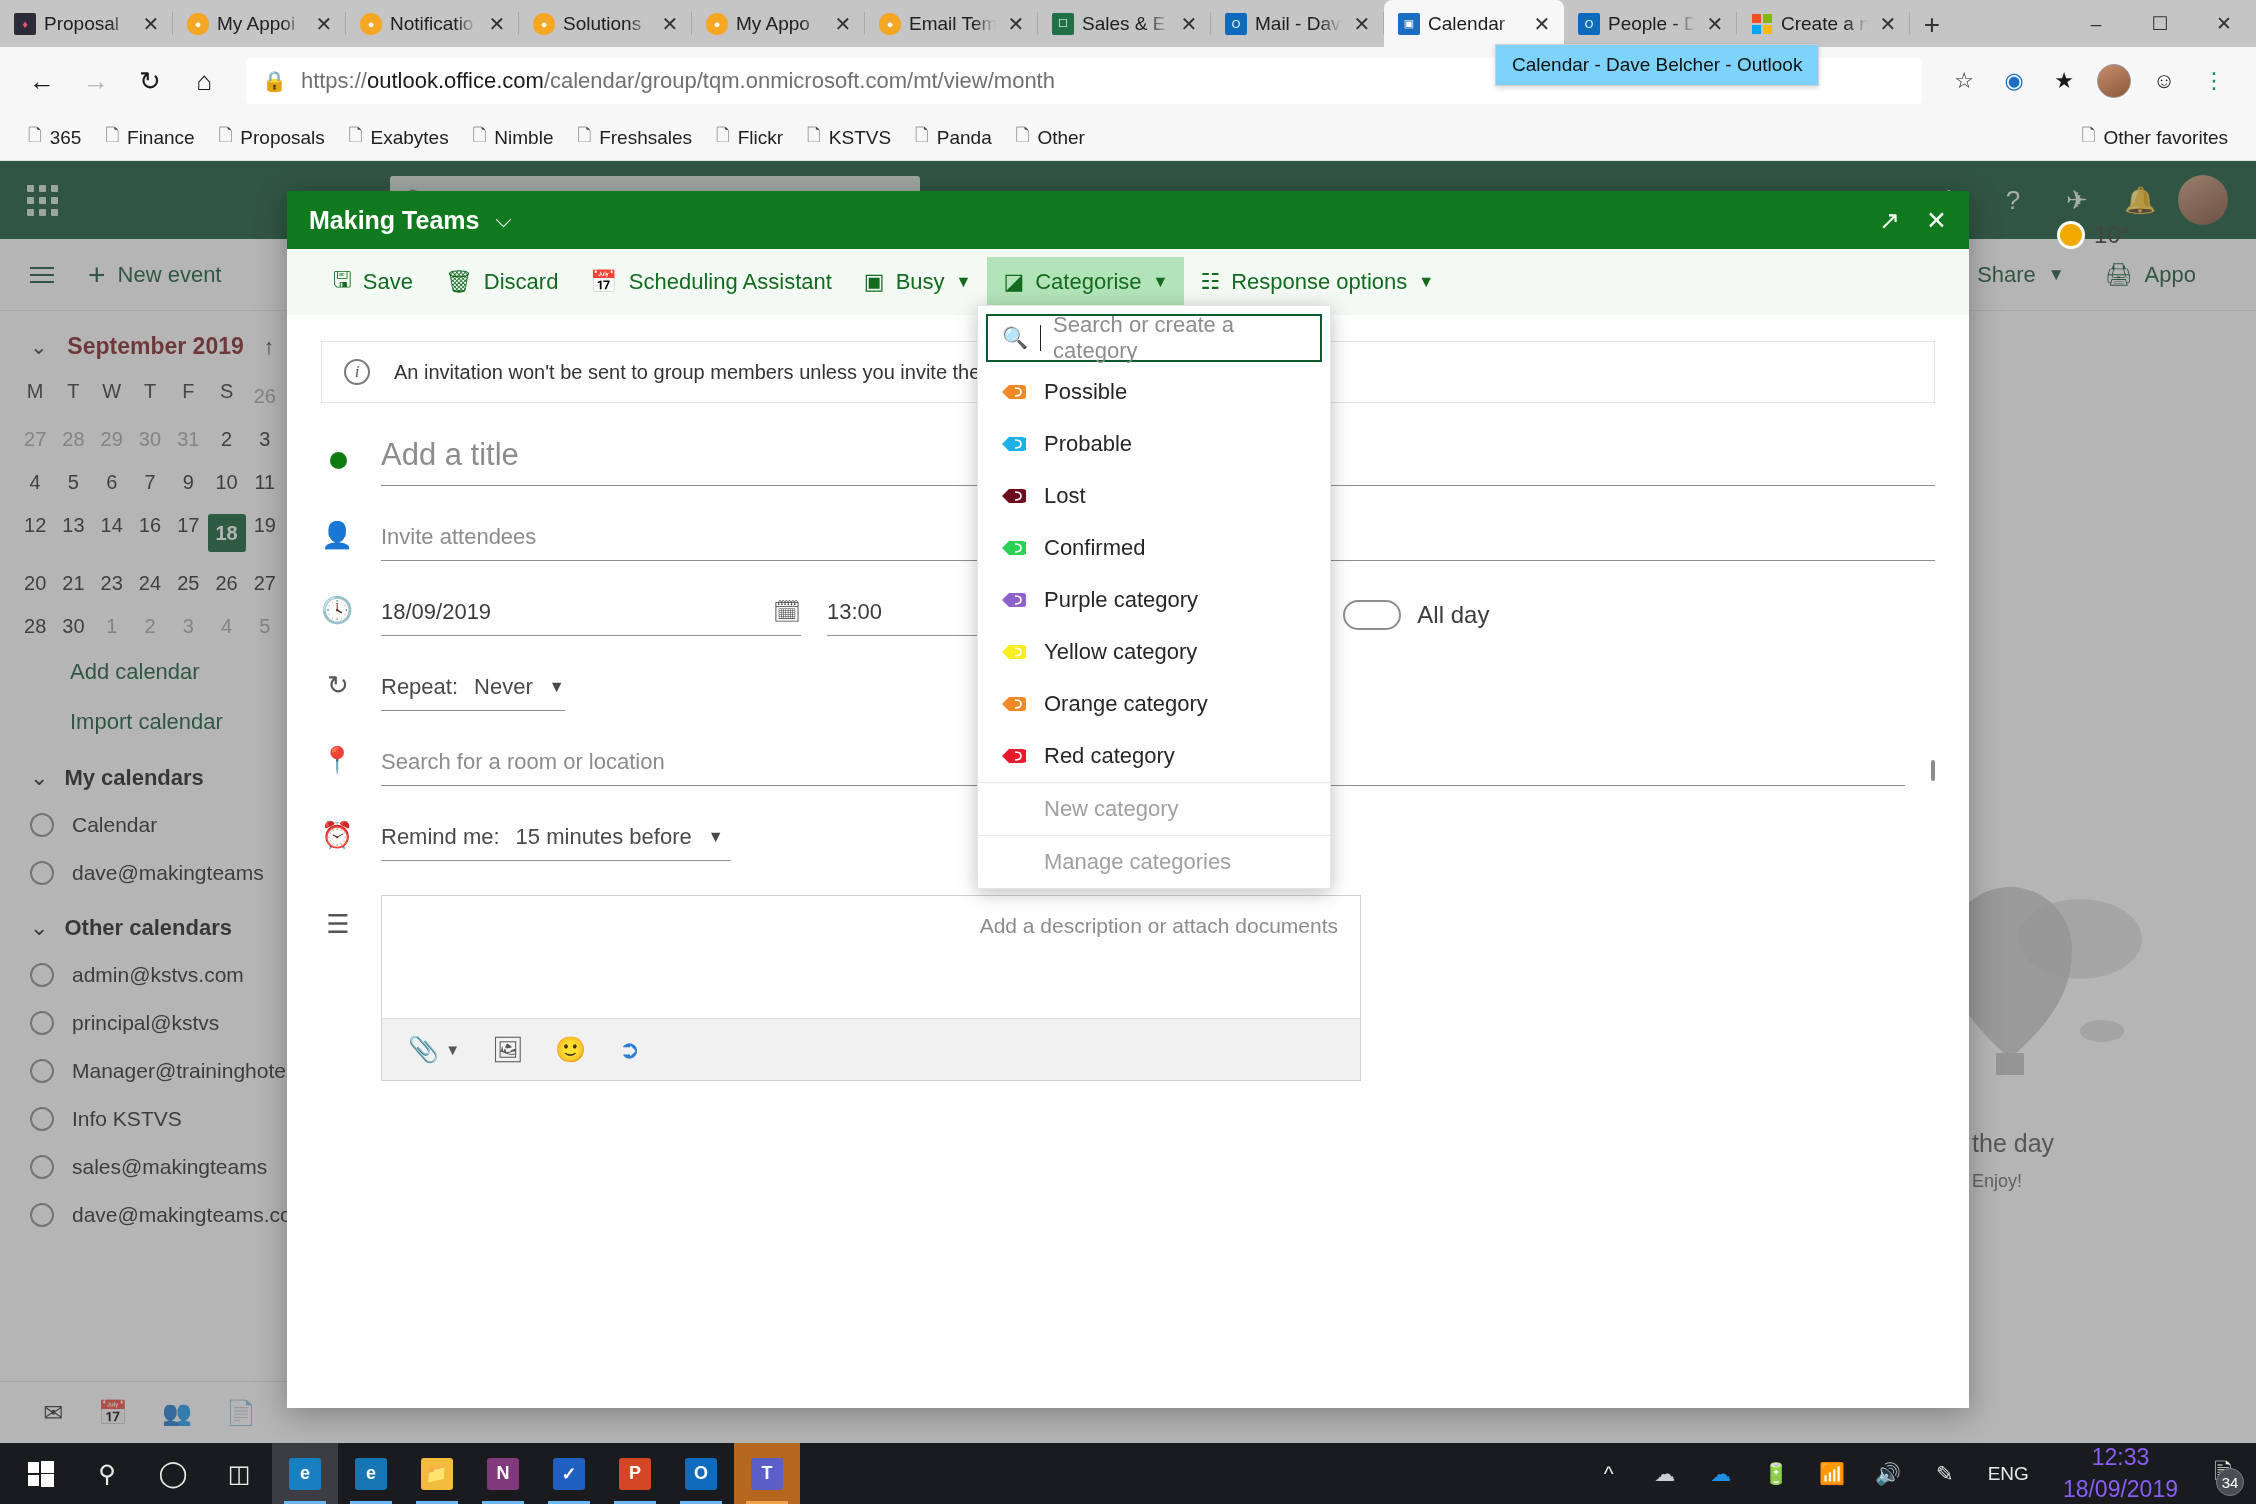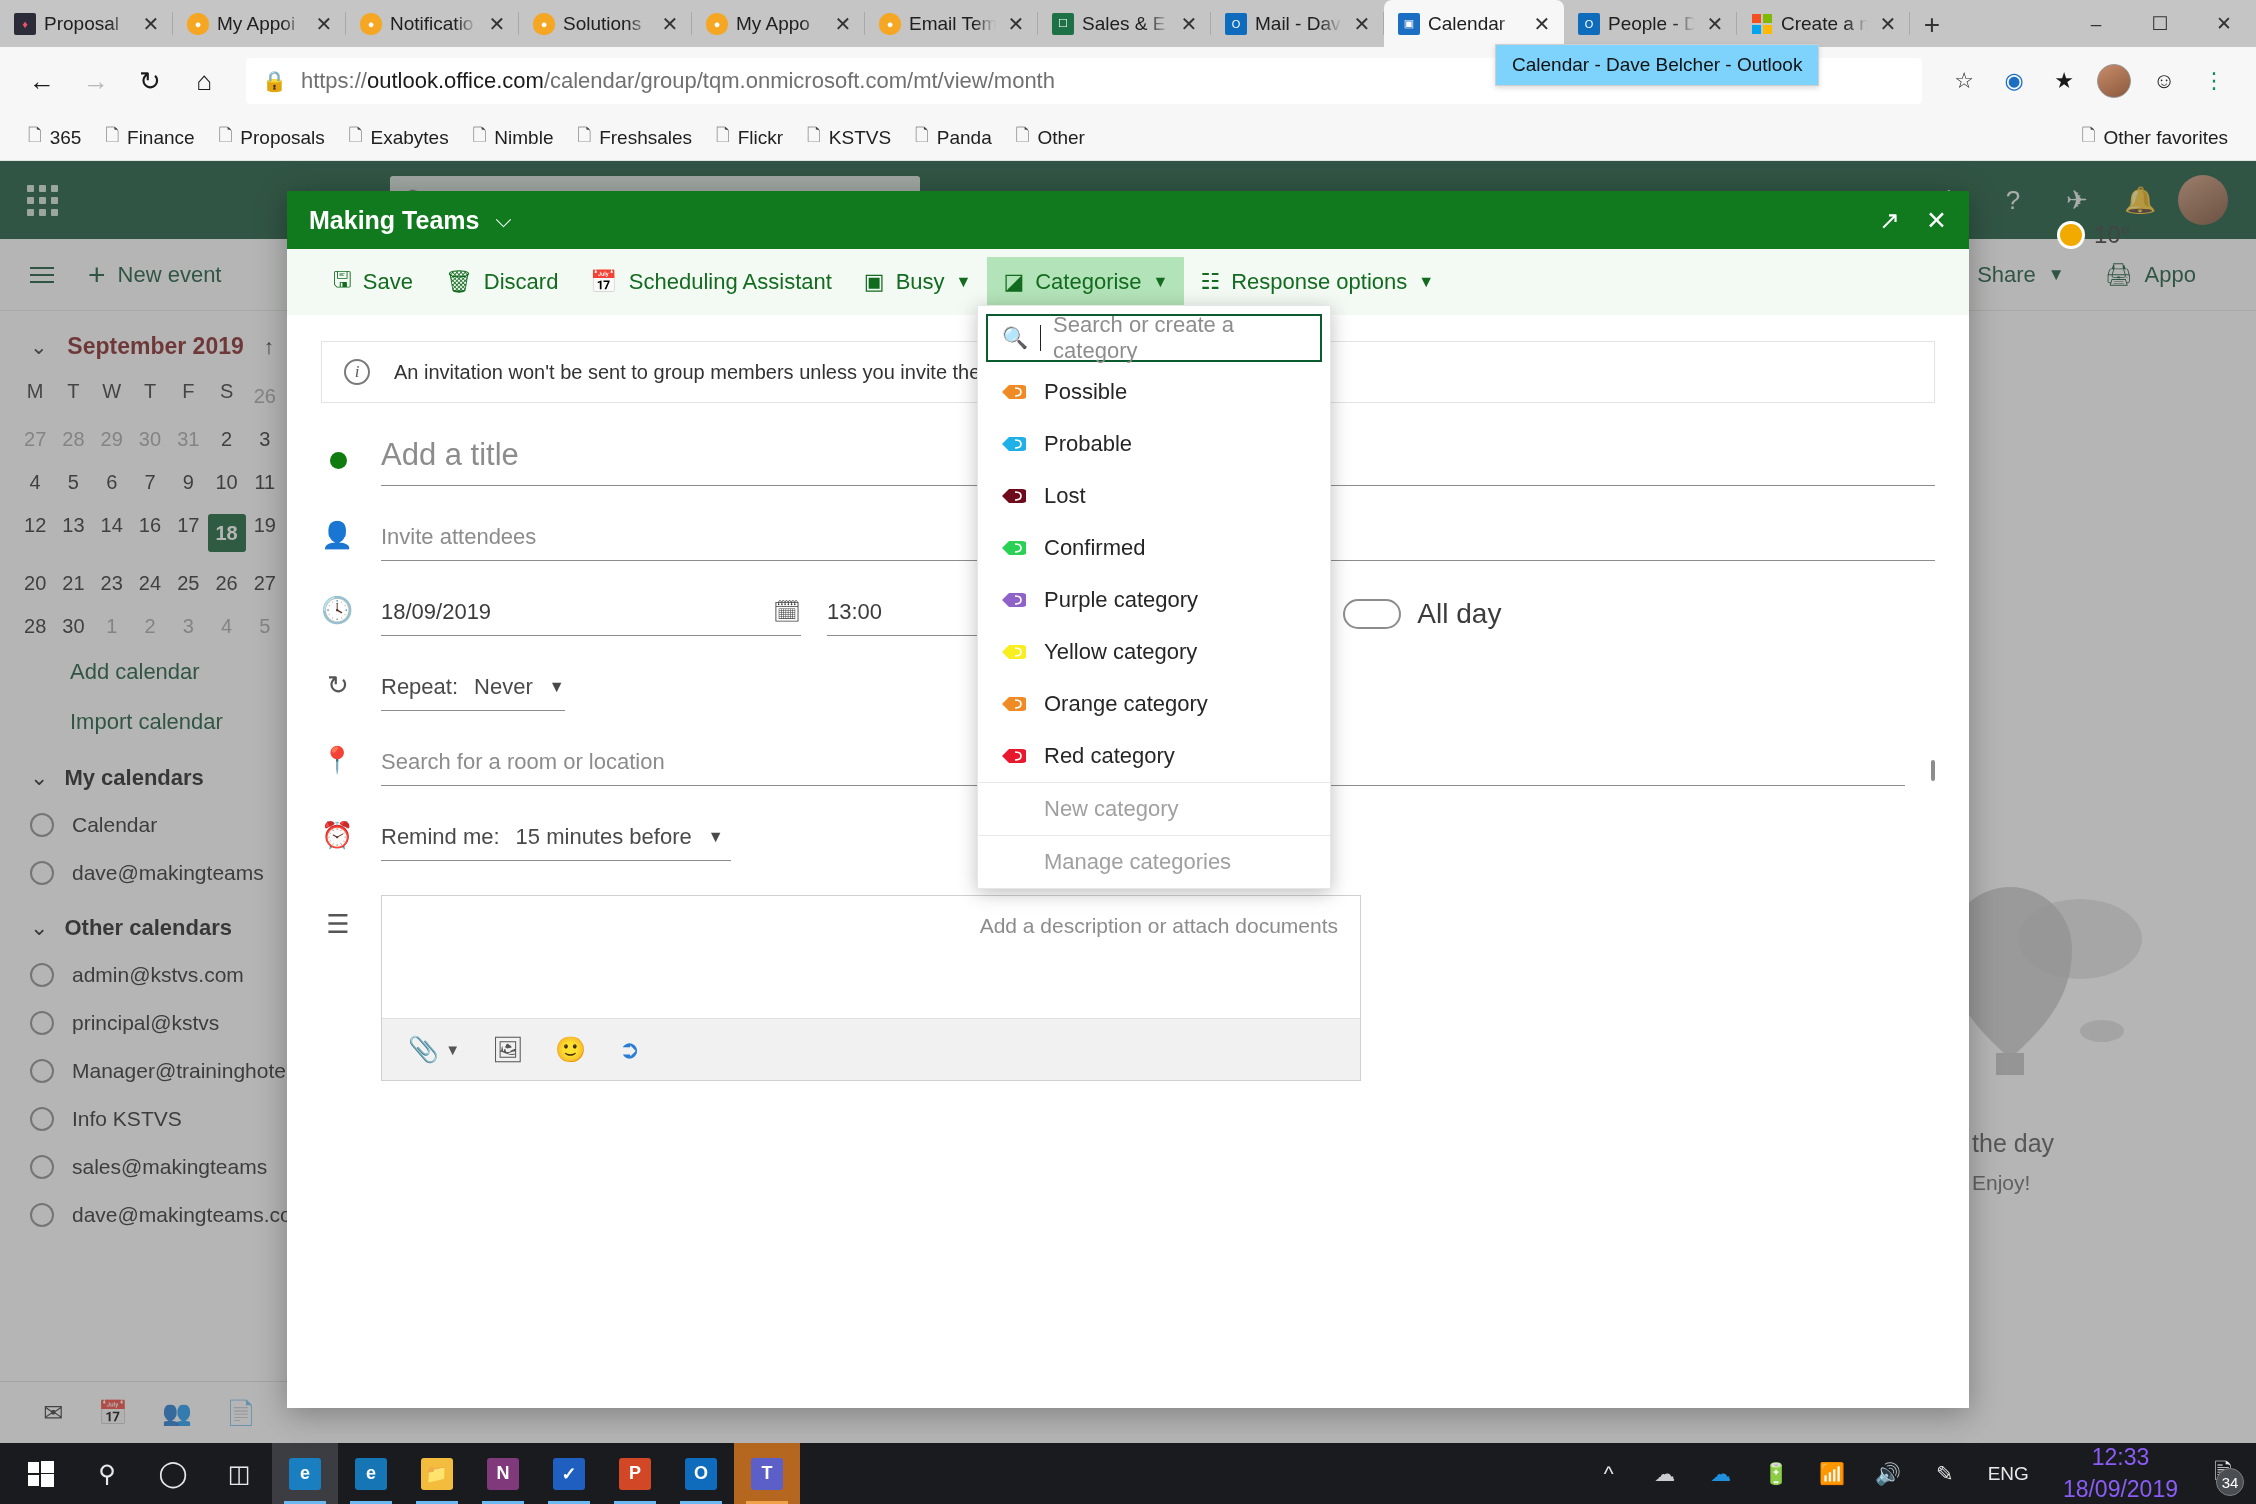--- a/index.html
+++ b/index.html
@@ -254,21 +254,21 @@
     background: #fff; border: 2px solid #3fb35c; z-index: 6;
   }
 
   
   .illus { position: absolute; left: 1930px; top: 720px; z-index: 2; opacity: .5; }
   .illus-text {
     position: absolute; left: 1840px; top: 968px; font-size: 25px; color: #555;
     white-space: nowrap; z-index: 2;
   }
   .illus-sub {
-    position: absolute; left: 1972px; top: 1010px; font-size: 21px; color: #666;
+    position: absolute; left: 1972px; top: 1010px; font-size: 18px; color: #666;
     z-index: 2;
   }
 
   
   .modal {
     position: absolute; left: 287px; top: 191px; width: 1682px; height: 1217px;
     background: #ffffff; z-index: 40;
     box-shadow: 0 6px 30px rgba(0,0,0,.3);
   }
   .modal-title {
@@ -857,21 +857,21 @@
         <span>13:00</span>
         <span style="font-size:17px;">▼</span>
       </div>
       <div class="to-lbl">to</div>
       <div class="time-field" style="flex:0 0 200px;">
         <span>13:30</span>
         <span style="font-size:17px;">▼</span>
       </div>
       <div style="display:flex;align-items:center;gap:16px;padding-bottom:6px;">
         <span class="toggle-pill"></span>
-        <span style="font-size:28px;color:#3c3c3c;">All day</span>
+        <span style="font-size:24px;color:#3c3c3c;">All day</span>
       </div>
     </div>
 
     <div class="frow">
       <div class="ficon">↻</div>
       <div class="funder inline" style="flex:0 0 160px;">
         <span>Repeat:</span>
         <span>Never</span>
         <span style="font-size:16px;">▼</span>
       </div>

